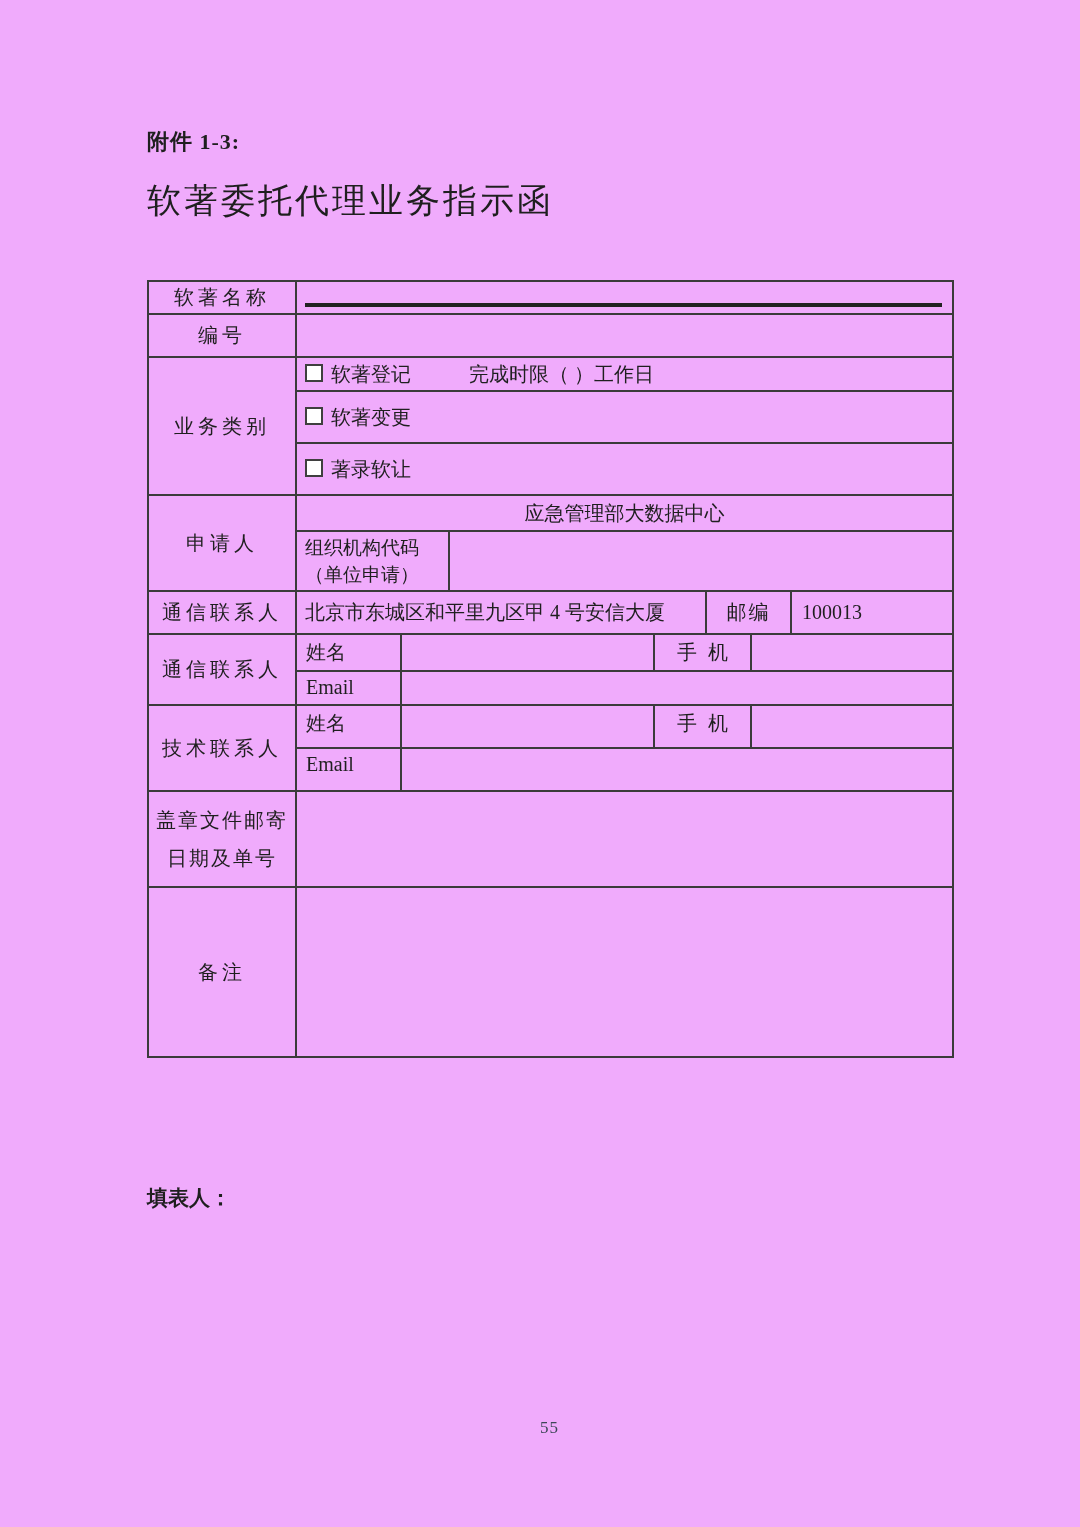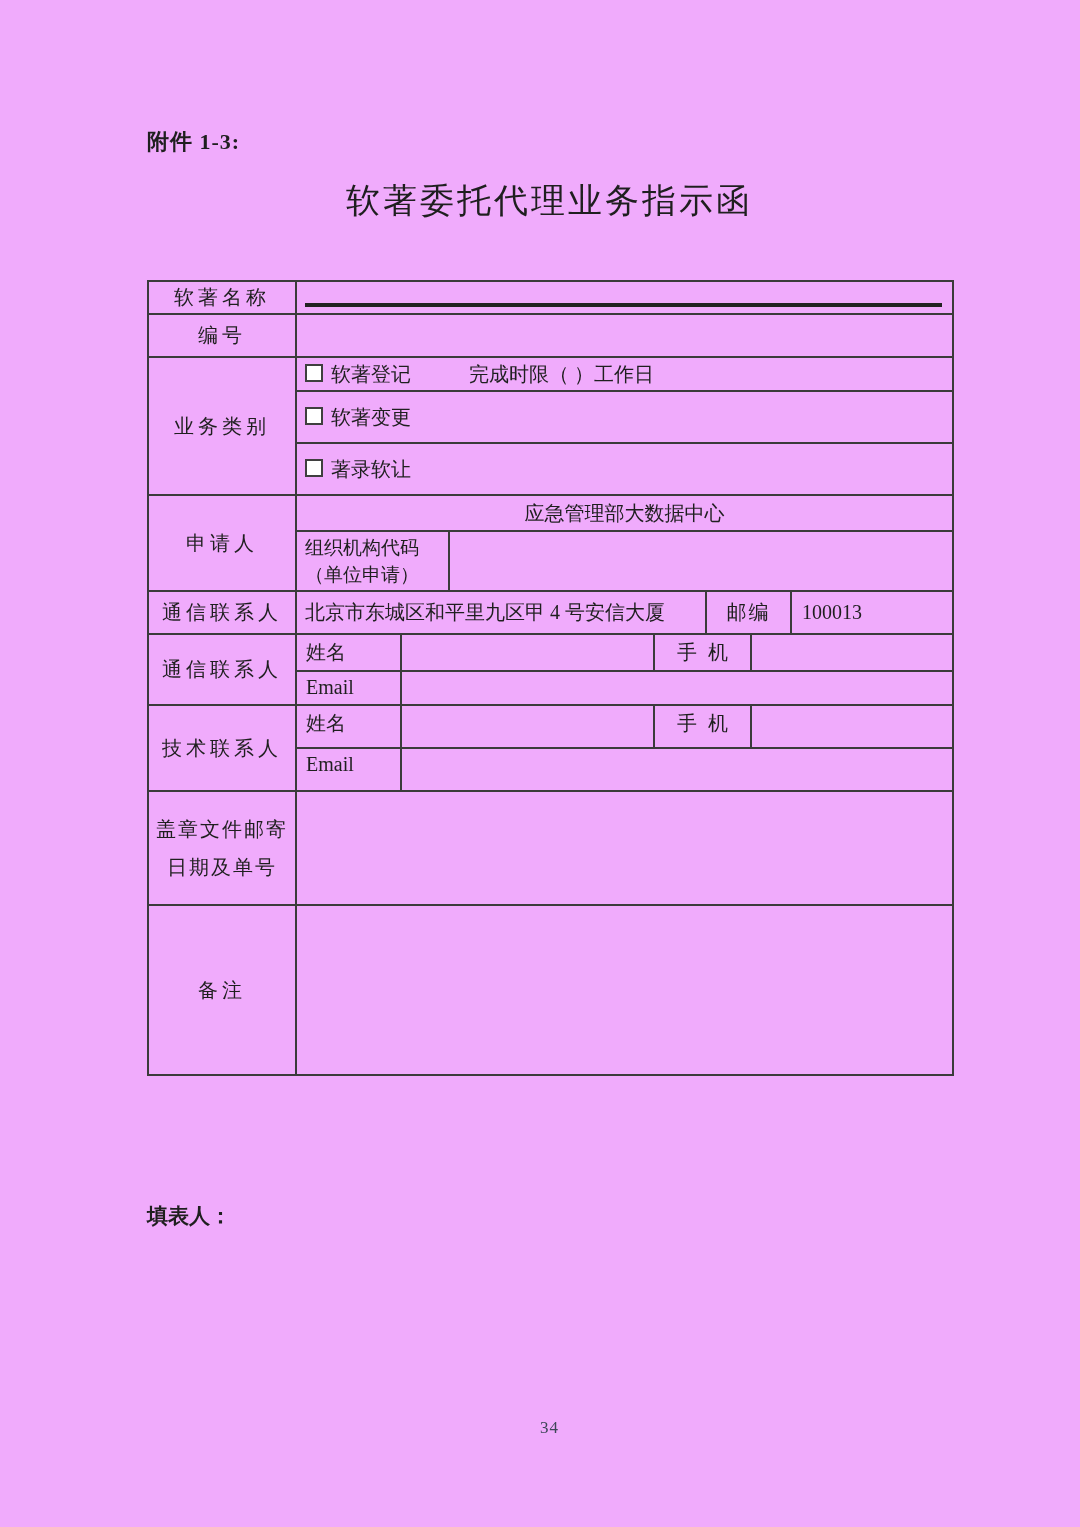--- a/index.html
+++ b/index.html
@@ -14,21 +14,21 @@
     padding-top:128px;
     overflow:hidden;
   }
   .content{width:805px;margin-left:147px;}
   .attachment{
     font-size:22px;font-weight:bold;line-height:28px;
     letter-spacing:1px;
   }
   .doc-title{
     margin-top:24px;
-    text-align:center;
+    text-align:left;
     font-size:34px;line-height:42px;
     letter-spacing:3px;
     font-weight:400;
   }
   table.form-table{
     margin-top:58px;
     border-collapse:collapse;
     table-layout:fixed;
     width:805px;
   }
@@ -56,21 +56,21 @@
   }
   .opt-suffix{margin-left:58px;}
   td.center-val{text-align:center;}
   td.orgcode{font-size:19px;line-height:27px;padding-left:8px;vertical-align:middle;}
   td.addr{padding-left:8px;}
   td.post-lbl{text-align:center;letter-spacing:2px;padding:0 2px;}
   td.post-val{padding-left:10px;}
   td.sub-lbl{vertical-align:top;padding-top:4px;padding-left:9px;}
   td.sub-val{vertical-align:top;}
   td.mobile-lbl{vertical-align:top;padding-top:4px;text-align:center;word-spacing:6px;padding-left:2px;padding-right:2px;}
-  td.mail-lbl{line-height:38px;text-align:center;letter-spacing:2px;padding:18px 2px;}
+  td.mail-lbl{line-height:38px;text-align:center;letter-spacing:2px;padding:9px 2px;}
   .footer{margin-top:126px;font-weight:bold;font-size:21px;}
   .footer-line2{margin-top:22px;}
   .gap-a{margin-left:28px;}
   .gap-b{margin-left:36px;}
   .page-number{
     position:absolute;top:1418px;left:147px;width:805px;
     text-align:center;font-size:17px;color:#3d4658;letter-spacing:1px;
   }
 </style>
 </head>
@@ -184,14 +184,14 @@
       </table>
 
     <div class="footer">
       <div class="footer-line2">
         <span>填表人：</span>
       </div>
     </div>
 
   </div>
 
-  <div class="page-number">34</div>
+  <div class="page-number">55</div>
 </div>
 
 </body></html>

